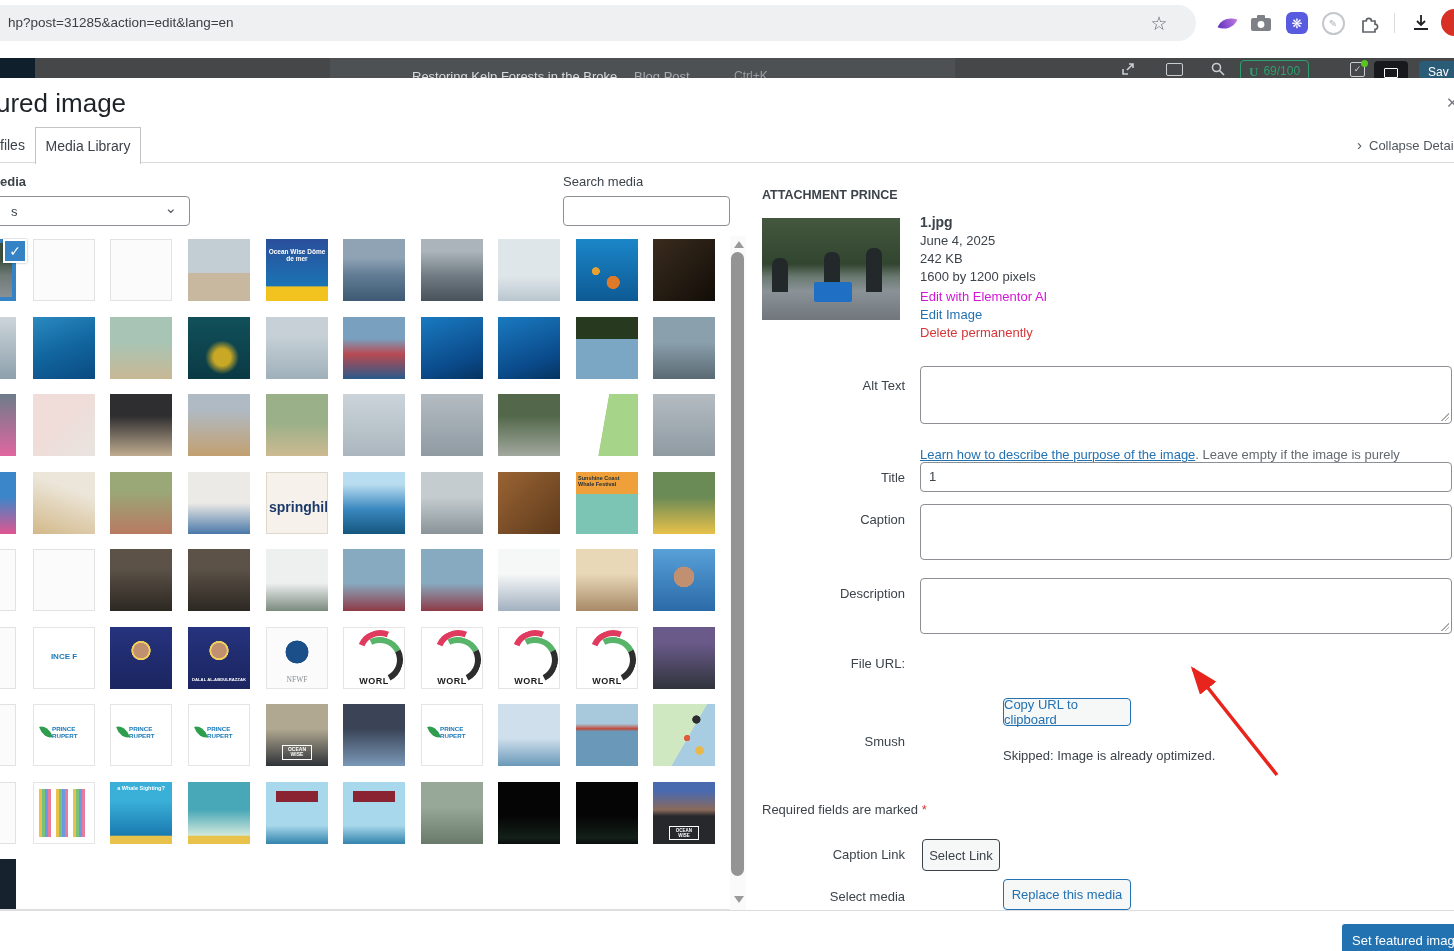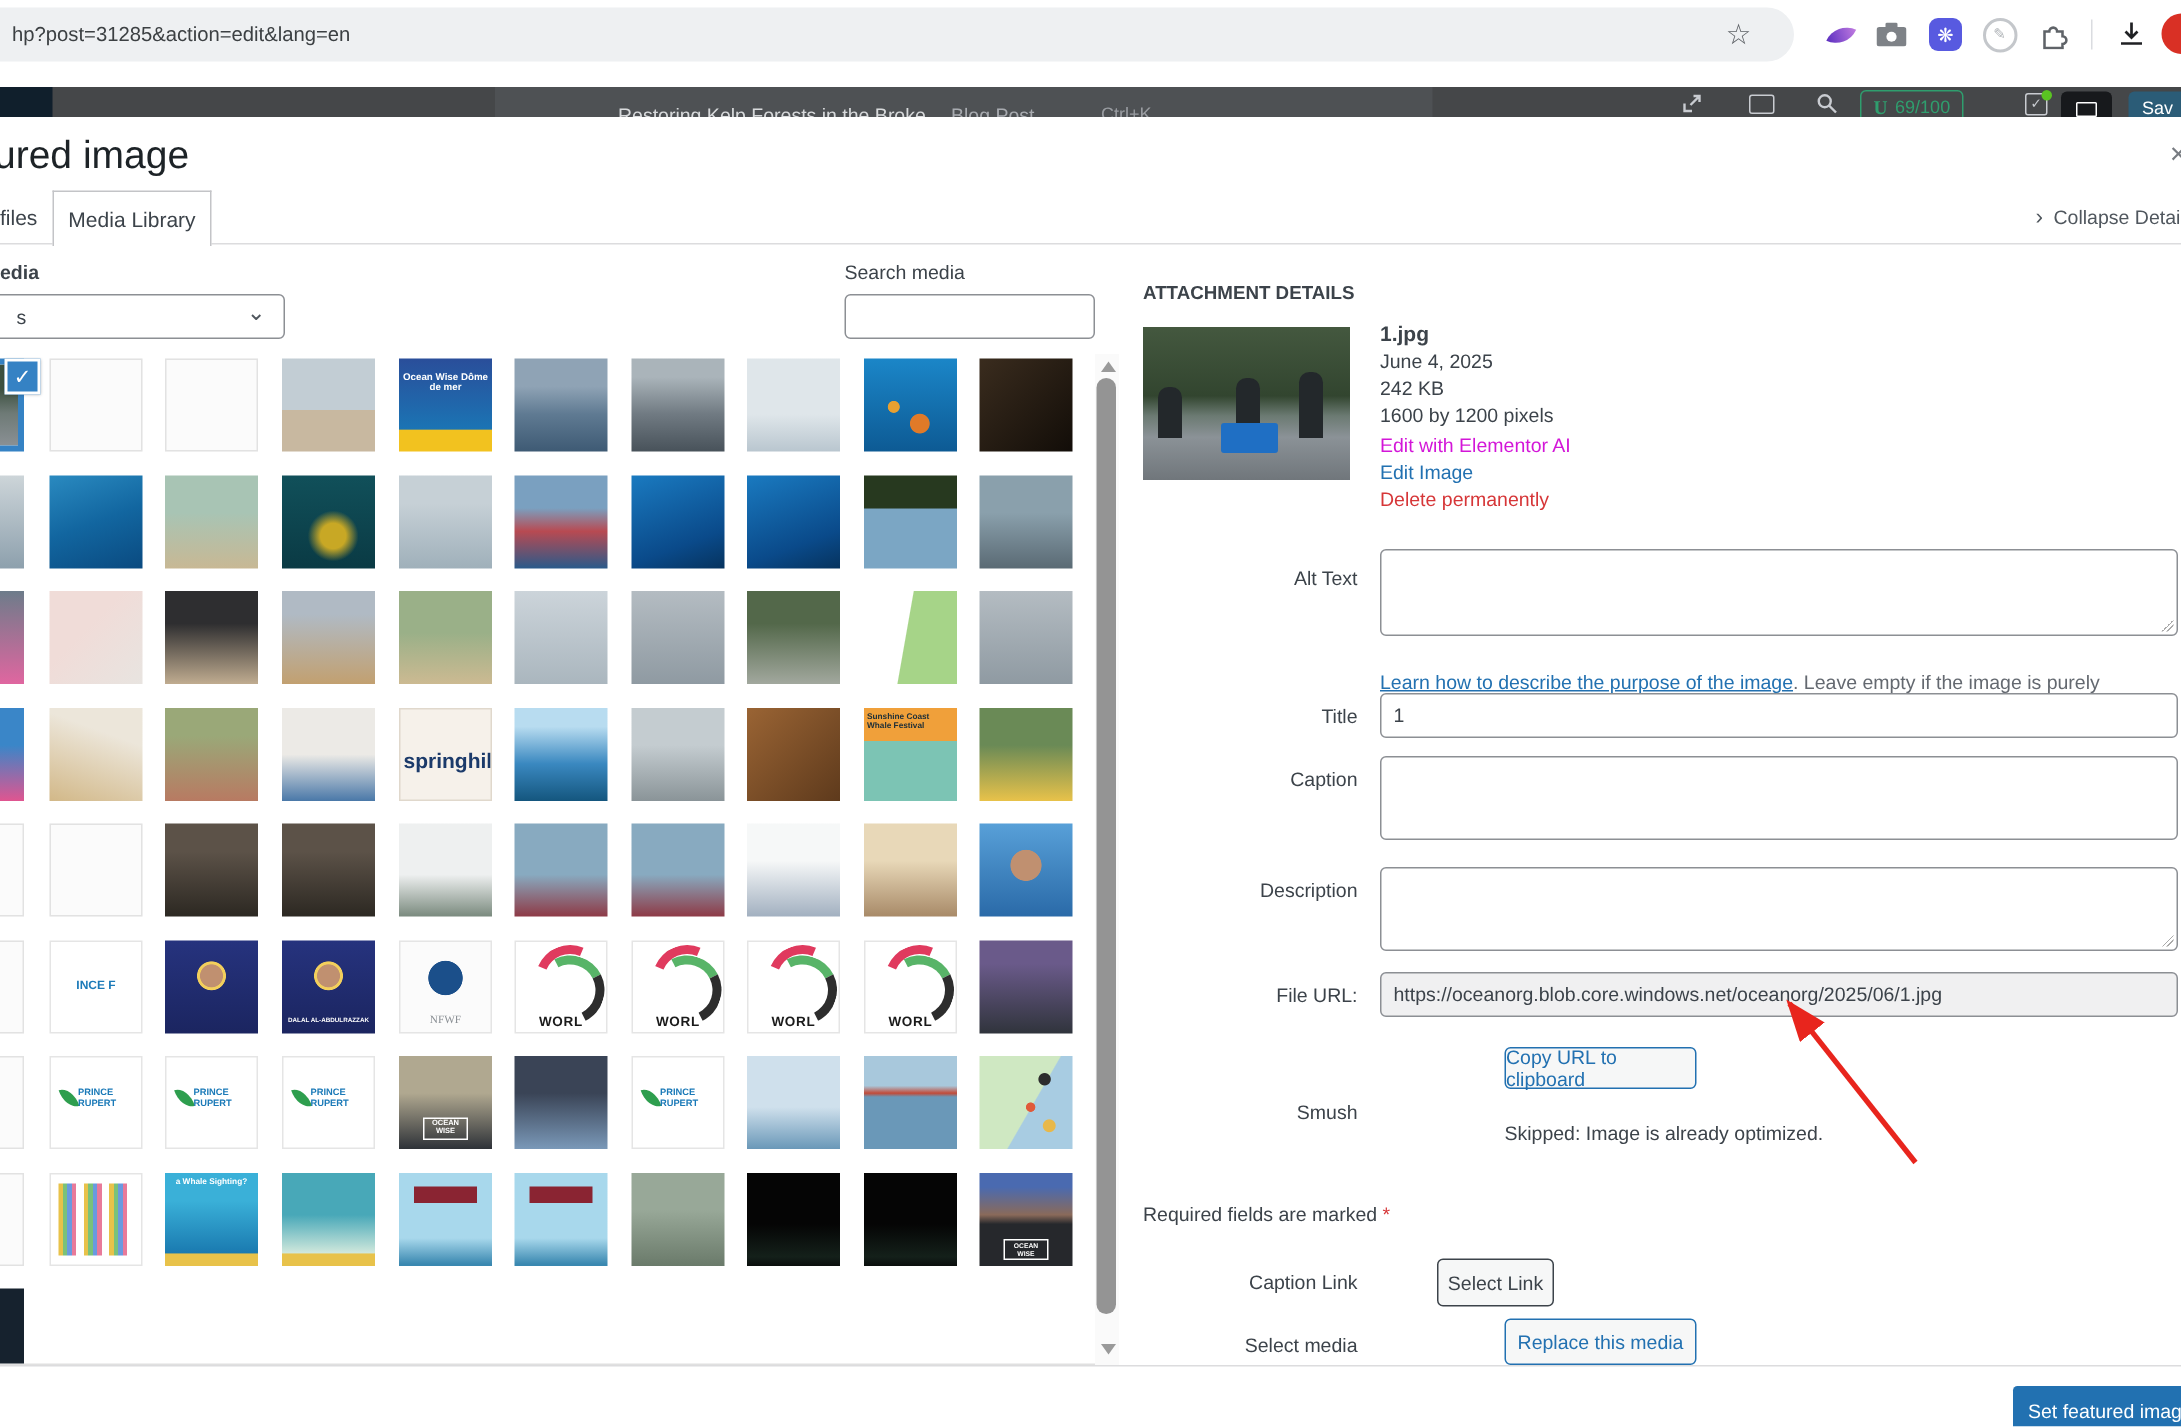--- a/index.html
+++ b/index.html
@@ -144,21 +144,21 @@
   .sb-up{top:5px;border-bottom:7px solid #9a9a9a;}
   .sb-down{top:660px;border-top:7px solid #9a9a9a;}
   #gthumb{position:absolute;left:1px;top:16px;width:13px;height:624px;background:#949494;border-radius:7px;}
 
   
   .rlabel{position:absolute;left:762px;width:143px;text-align:right;font-size:13px;color:#3c434a;}
   .field{position:absolute;left:920px;width:532px;background:#fff;border:1px solid #8c8f94;border-radius:4px;box-sizing:border-box;font-size:13px;color:#3c434a;padding:6px 8px;}
   .resize{position:absolute;right:2px;bottom:2px;width:8px;height:8px;background:linear-gradient(135deg,transparent 50%,#aaa 50%,#aaa 58%,transparent 58%,transparent 70%,#aaa 70%,#aaa 78%,transparent 78%);}
   .link-blue{color:#2271b1;text-decoration:underline;cursor:pointer;}
   .btn-blue{position:absolute;border:1px solid #2271b1;border-radius:4px;background:#f6f7f7;color:#2271b1;font-size:13px;display:flex;align-items:center;justify-content:center;box-sizing:border-box;cursor:pointer;}
-  .btn-dark{border-color:#3c434a;color:#3c434a;margin-left:36px;}
+  .btn-dark{border-color:#3c434a;color:#3c434a;}
   #att-thumb{left:762px;top:140px;width:138px;height:102px;background:linear-gradient(180deg,#44583f 0%,#32452f 45%,#6b7a72 58%,#8b9297 72%,#70767b 100%);overflow:hidden;}
   #att-thumb .bin{position:absolute;left:52px;bottom:18px;width:38px;height:20px;background:#1f6fc4;border-radius:2px;}
   #att-thumb .fig{position:absolute;width:16px;height:34px;background:#23282b;border-radius:7px 7px 0 0;bottom:28px;}
   #setfeat{left:1342px;top:846px;width:130px;height:32px;background:#2271b1;border-radius:3px;color:#fff;font-size:13px;display:flex;align-items:center;padding-left:10px;box-sizing:border-box;cursor:pointer;}
   .divider{left:0;top:832px;width:1454px;height:1px;background:#dcdcde;}
 </style>
 </head>
 <body>
 
 <div id="screen">
@@ -374,21 +374,21 @@
           <span class="tlabel">OCEAN WISE</span>
         </div>
         <div class="thumb th-darkposter" style="left: -46px; top: 621px;"></div>
       </div>
     <div class="abs" id="gscroll">
       <div class="sb-arrow sb-up"></div>
       <div id="gthumb"></div>
       <div class="sb-arrow sb-down"></div>
     </div>
 
-    <div class="abs" style="left:762px;top:110px;font-size:12.5px;font-weight:bold;color:#3c434a">ATTACHMENT DETAILS</div>
+    <div class="abs" style="left:762px;top:110px;font-size:12.5px;font-weight:bold;color:#3c434a">ATTACHMENT PRINCE</div>
     <div class="abs" id="att-thumb">
       <div class="fig" style="left:10px"></div>
       <div class="fig" style="left:62px;bottom:34px"></div>
       <div class="fig" style="left:104px;height:44px"></div>
       <div class="bin"></div>
     </div>
     <div class="abs" style="left:920px;top:136px;font-size:14px;font-weight:bold">1.jpg</div>
     <div class="abs" style="left:920px;top:155px">June 4, 2025</div>
     <div class="abs" style="left:920px;top:173px">242 KB</div>
     <div class="abs" style="left:920px;top:191px">1600 by 1200 pixels</div>
@@ -405,21 +405,20 @@
     <div class="rlabel" style="top:392px">Title</div>
     <div class="field" style="top:384px;height:30px"><span>1</span></div>
 
     <div class="rlabel" style="top:434px">Caption</div>
     <div class="field" style="top:426px;height:56px"><span></span></div>
 
     <div class="rlabel" style="top:508px">Description</div>
     <div class="field" style="top:500px;height:56px"><span></span><div class="resize"></div></div>
 
     <div class="rlabel" style="top:578px">File URL:</div>
-    <div class="field" style="top:570px;height:30px;background:#f0f0f1"><span>https://oceanorg.blob.core.windows.net/oceanorg/2025/06/1.jpg</span></div>
 
     <div class="btn-blue" style="left:1003px;top:620px;width:128px;height:28px">Copy URL to clipboard</div>
 
     <div class="rlabel" style="top:656px">Smush</div>
     <div class="abs" style="left:1003px;top:670px">Skipped: Image is already optimized.</div>
 
     <div class="abs" style="left:762px;top:724px">
       <span>Required fields are marked </span><span style="color:#d63638">*</span>
     </div>
 

